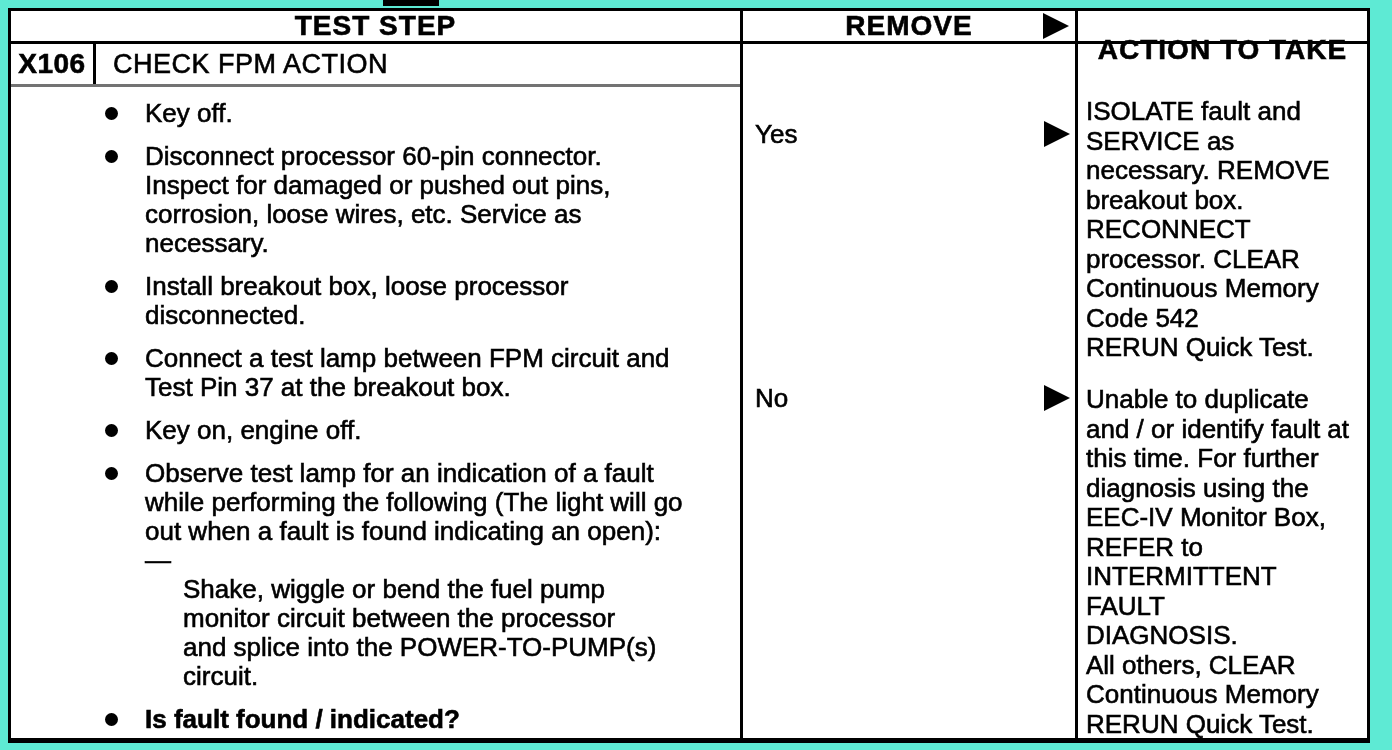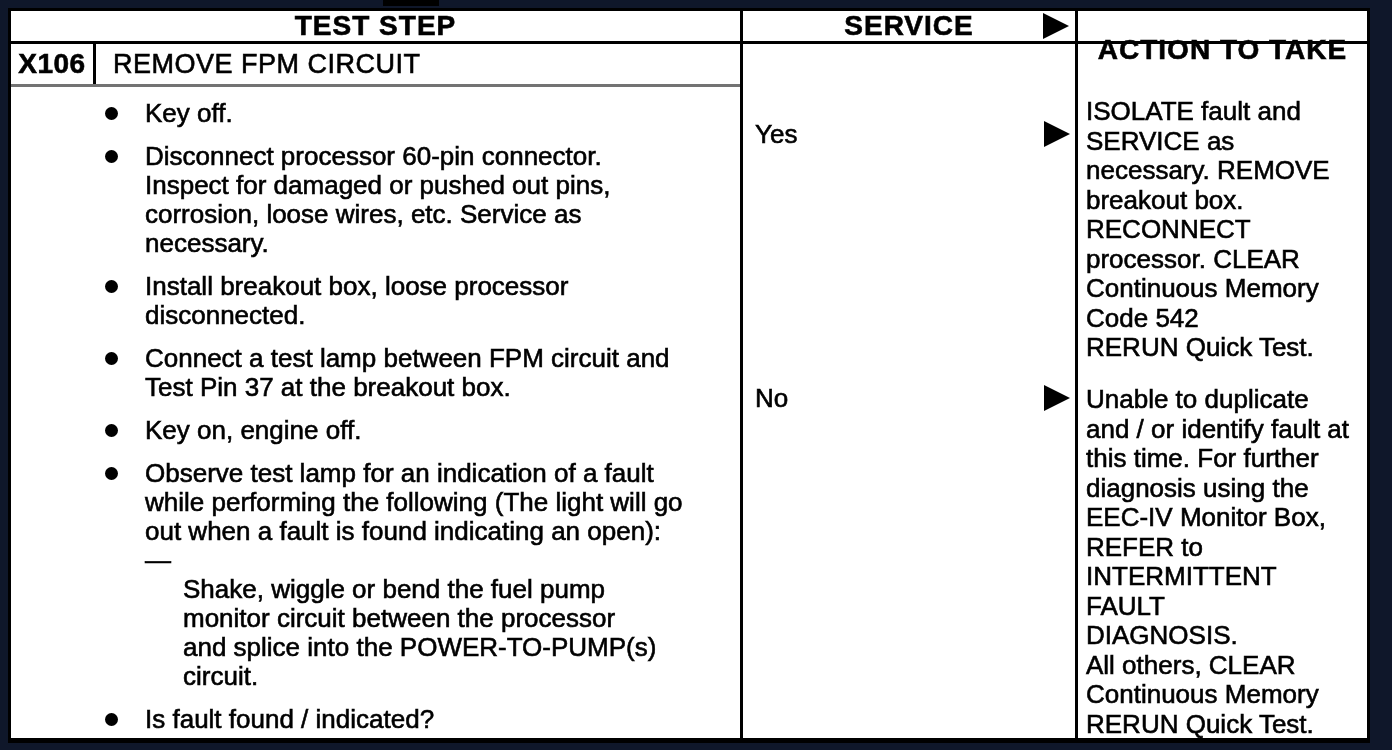--- a/index.html
+++ b/index.html
@@ -1,17 +1,17 @@
 <!DOCTYPE html>
 <html><head>
 <meta charset="utf-8">
 <style>
   html,body{margin:0;padding:0;background:#fff;width:1392px;height:750px;overflow:hidden;}
   body{font-family:"Liberation Sans","DejaVu Sans",sans-serif;color:#000;}
-  .page{position:absolute;left:0;top:0;width:1392px;height:750px;background:#0f172a;}
+  .page{position:absolute;left:0;top:0;width:1392px;height:750px;background:#5eead4;}
   .artifact-top{position:absolute;left:383px;top:0;width:56px;height:6px;background:#000;}
   .tbl{position:absolute;left:8px;top:8px;width:1362px;height:735px;border:3px solid #000;border-bottom-width:5px;box-sizing:border-box;background:#fff;}
   .ink{-webkit-text-stroke:0.6px #000;}
   
   .vline{position:absolute;top:0;bottom:0;width:3px;background:#000;}
   .v1{left:729px;}
   .v2{left:1064px;}
   
   .hdr-row{position:absolute;left:0;top:0;width:100%;height:30px;border-bottom:3px solid #000;}
   .hdr{position:absolute;top:0;height:30px;line-height:30px;font-weight:bold;font-size:28px;text-align:center;letter-spacing:1px;white-space:nowrap;}
@@ -22,21 +22,21 @@
   .hdr-arrow{position:absolute;right:6px;top:2px;}
   
   .step-row{position:absolute;left:0;top:33px;width:729px;height:40px;border-bottom:3px solid #737373;}
   .step-id{position:absolute;left:0;top:0;width:82px;height:40px;border-right:3px solid #000;line-height:40px;text-align:center;font-weight:bold;font-size:28px;letter-spacing:0.5px;}
   .step-title{position:absolute;left:85px;top:0;right:0;height:40px;line-height:40px;padding-left:17px;font-size:27px;letter-spacing:0.5px;white-space:nowrap;}
   
   .bullets{position:absolute;left:0;top:76px;width:729px;bottom:0;padding-top:12px;box-sizing:border-box;border-radius:22px;}
   .li{position:relative;padding-left:134px;margin-bottom:14px;font-size:26px;line-height:29px;}
   .dot{position:absolute;left:94px;top:8px;width:13px;height:13px;border-radius:50%;background:#000;}
   .li-text{white-space:pre-line;width:600px;}
-  .li-bold{font-weight:normal;}
+  .li-bold{font-weight:bold;}
   .sub{position:relative;margin-left:38px;text-indent:14px;white-space:pre-line;width:560px;}
   .dash{position:absolute;left:-38px;top:0;text-indent:0;}
   
   .result-col{position:absolute;left:732px;top:33px;width:332px;bottom:0;}
   .res-row{position:absolute;left:0;width:100%;height:26px;font-size:26px;line-height:26px;}
   .res-label{margin-left:12px;}
   .res-arrow{position:absolute;right:5px;top:0;}
   .res-yes{top:53px;margin-top:24px;}
   .res-no{top:341px;}
   
@@ -49,29 +49,29 @@
 <body>
 
 <div class="page">
   <div class="artifact-top"></div>
 
   <div class="tbl ink">
 
     <div class="hdr-row">
       <div class="hdr hdr-test">TEST STEP</div>
       <div class="hdr hdr-result">
-        <span>SERVICE</span>
+        <span>REMOVE</span>
         <span class="arrow hdr-arrow"></span>
       </div>
       <div class="hdr hdr-action">ACTION TO TAKE</div>
     </div>
 
     <div class="step-row">
       <div class="step-id">X106</div>
-      <div class="step-title">REMOVE FPM CIRCUIT</div>
+      <div class="step-title">CHECK FPM ACTION</div>
     </div>
 
     <div class="bullets">
       <div class="li">
         <span class="dot"></span>
         <div class="li-text">Key off.</div>
       </div>
       <div class="li">
         <span class="dot"></span>
         <div class="li-text">Disconnect processor 60-pin connector.

